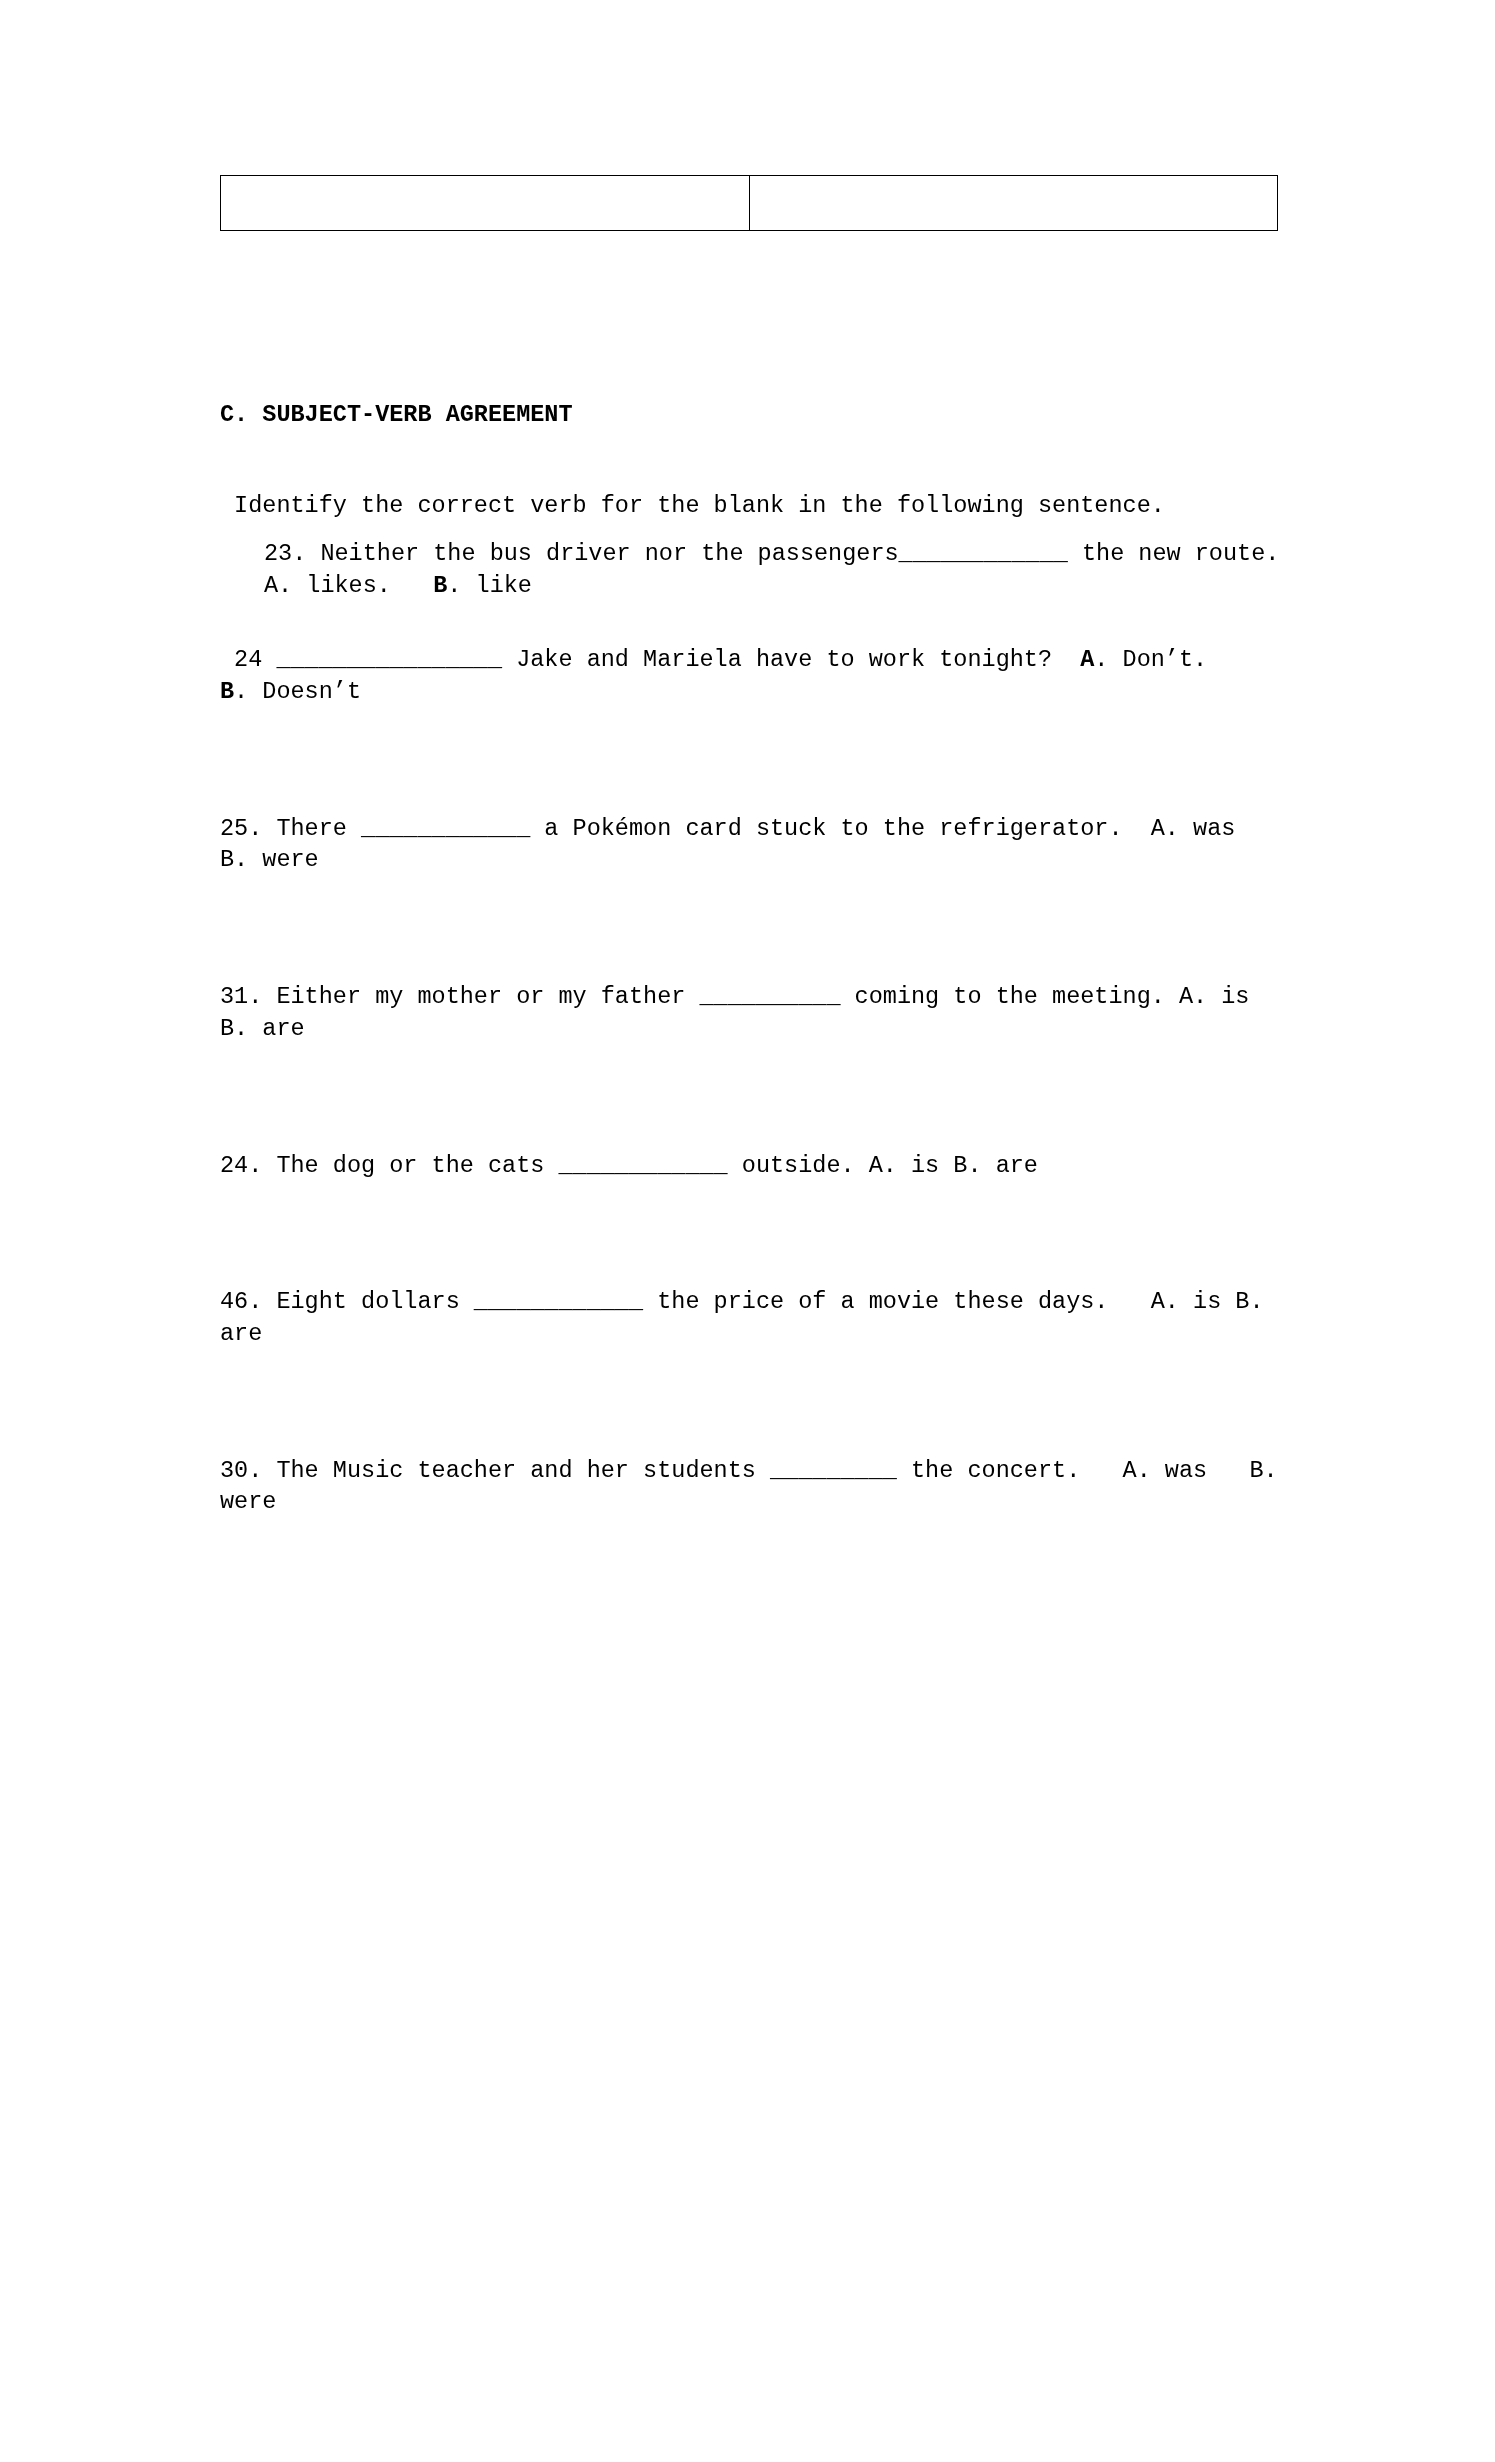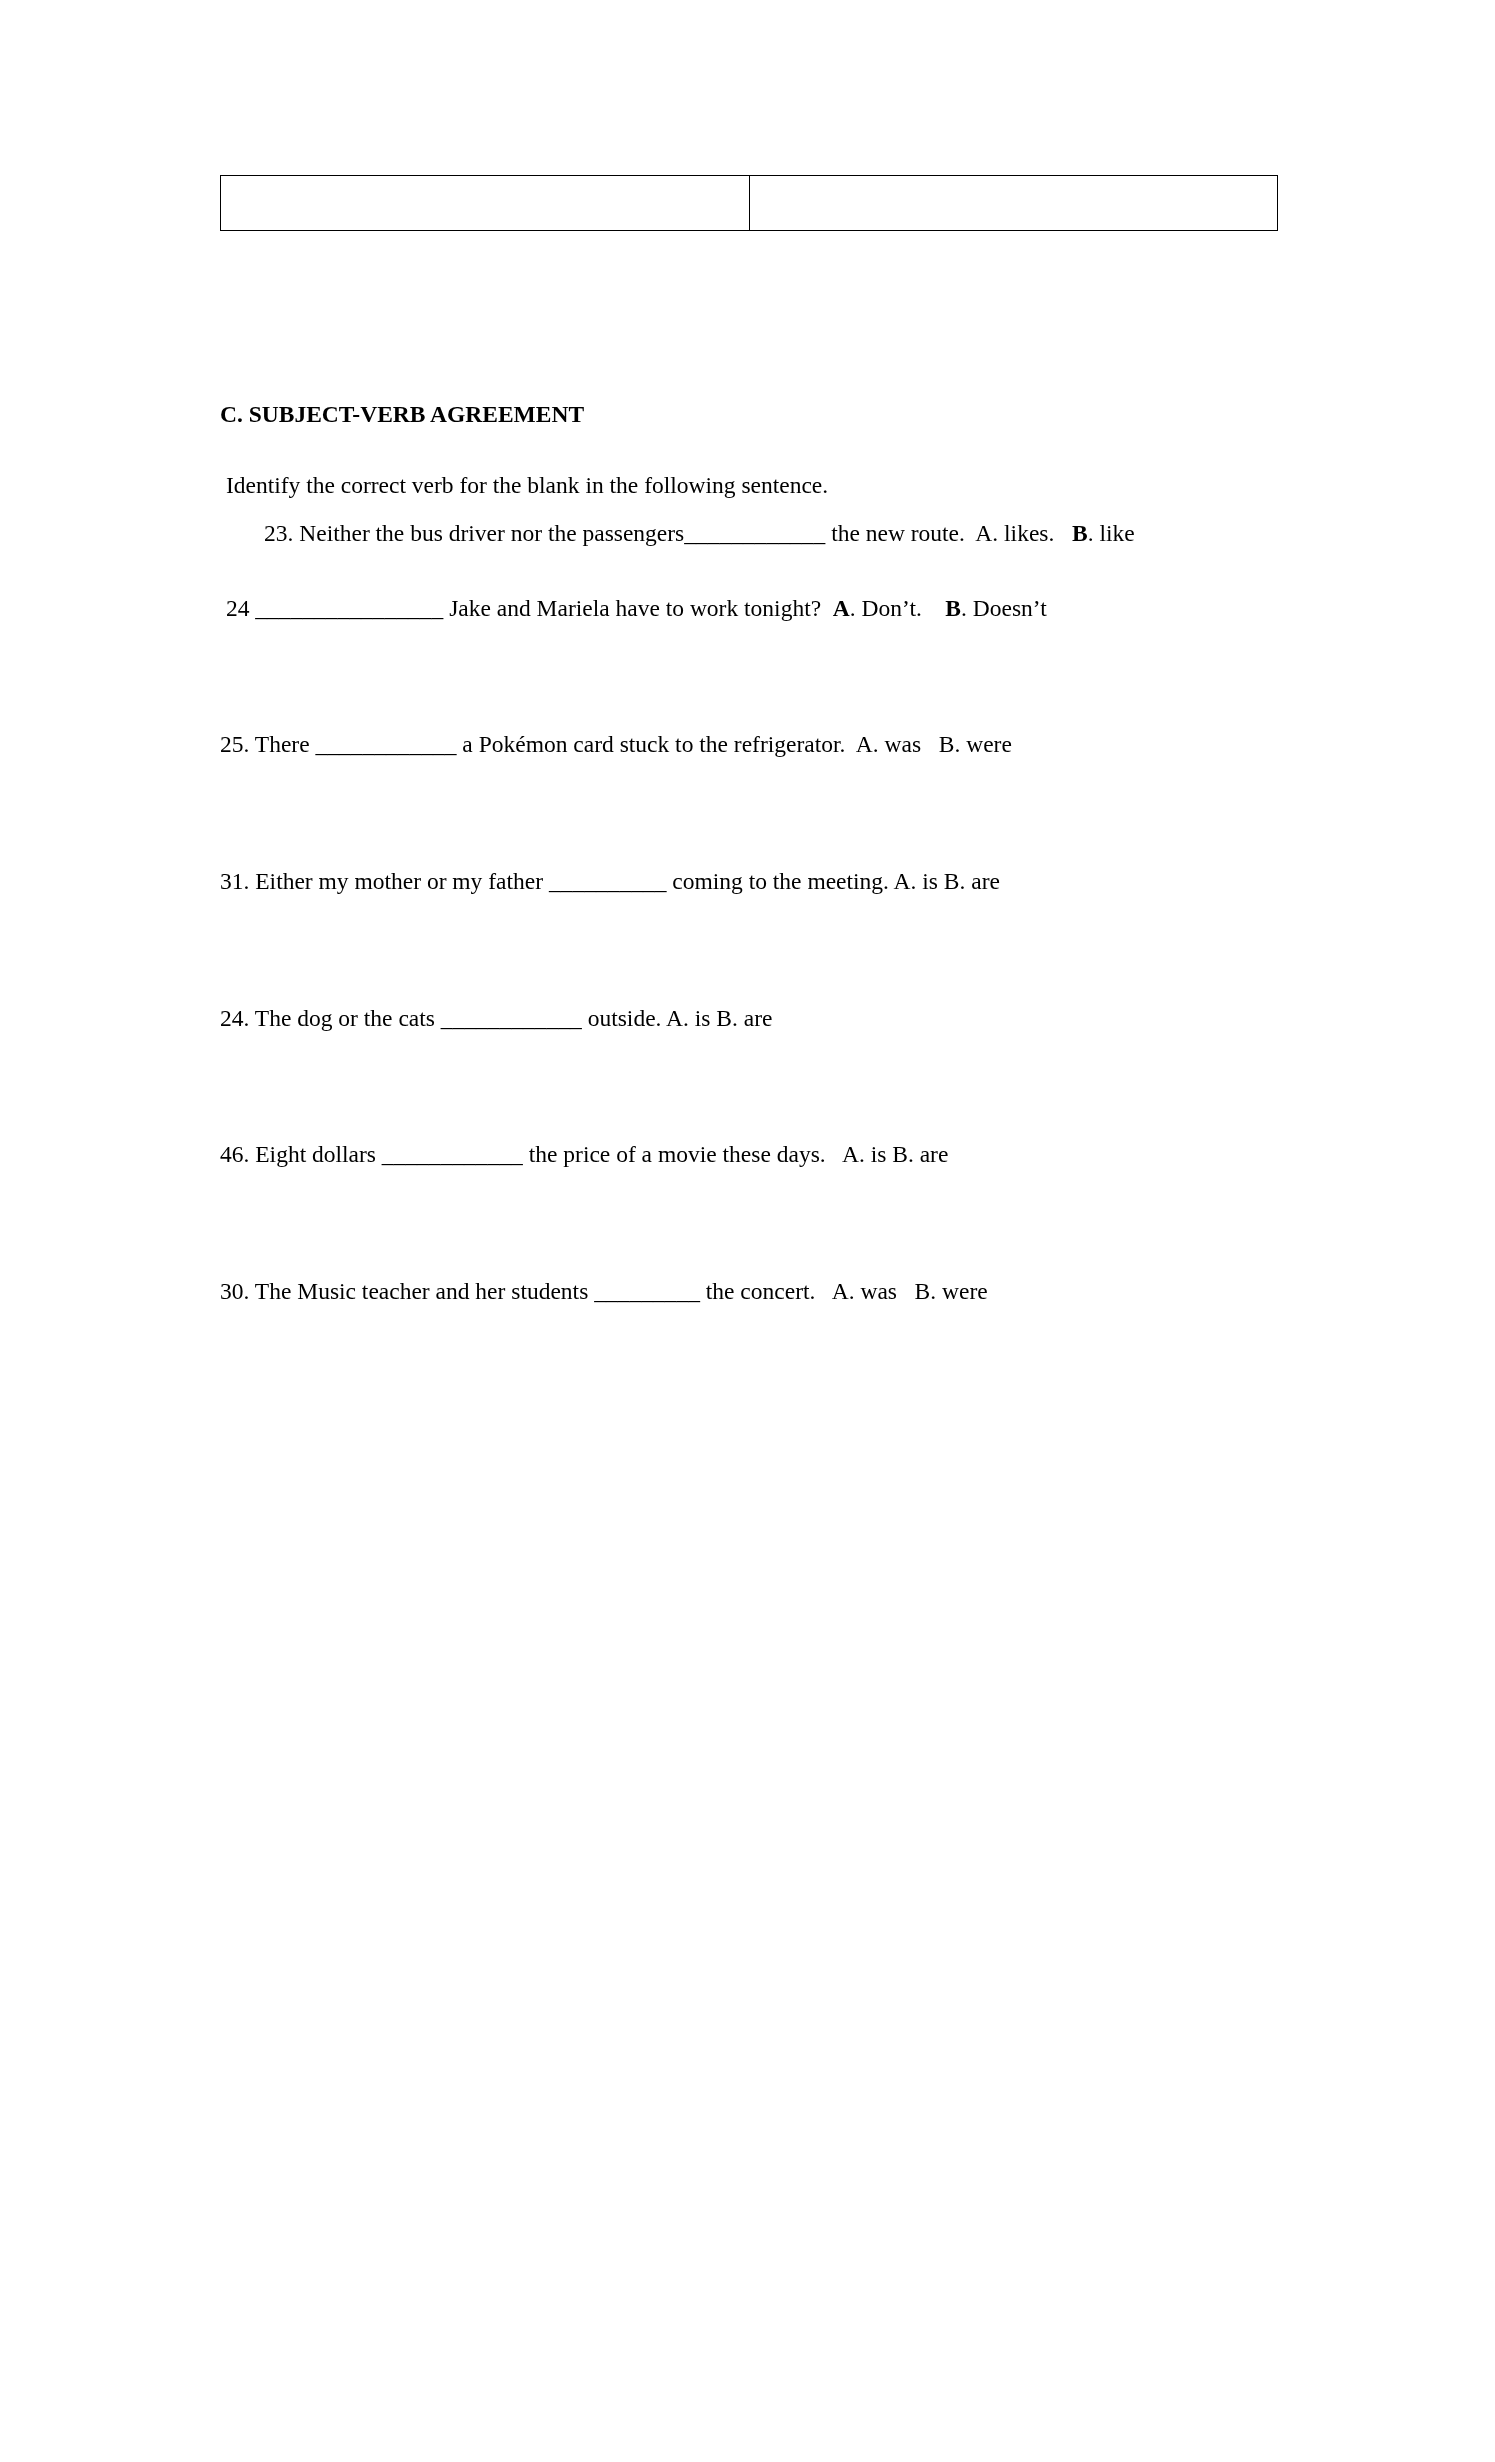--- a/index.html
+++ b/index.html
@@ -6,21 +6,21 @@
     margin: 0;
     padding: 0;
     background: #ffffff;
   }
   .page {
     position: relative;
     width: 1495px;
     height: 2462px;
     background: #ffffff;
     color: #000000;
-    font-family: Liberation Serif, serif;
+    font-family: Liberation Mono, monospace;
     font-size: 23.5px;
     line-height: 1.35;
     box-sizing: border-box;
     padding: 175px 215px 0 220px;
     overflow: hidden;
   }
   table.header-table {
     width: 1058px;
     border-collapse: collapse;
     table-layout: fixed;
@@ -35,21 +35,21 @@
   }
   p {
     margin: 0;
     white-space: pre-wrap;
   }
   .section-heading {
     margin-top: 168px;
     font-weight: 700;
   }
   .instruction {
-    margin-top: 39px;
+    margin-top: 59px;
   }
   .questions p.question:nth-child(1) { margin-top: 16.4px; margin-left: 44px; }
   .questions p.question:nth-child(2) { margin-top: 43px; }
   .questions p.question:nth-child(n+3) { margin-top: 105px; }
   .bold { font-weight: 700; }
 </style>
 </head>
 <body>
 
 <div class="page">

